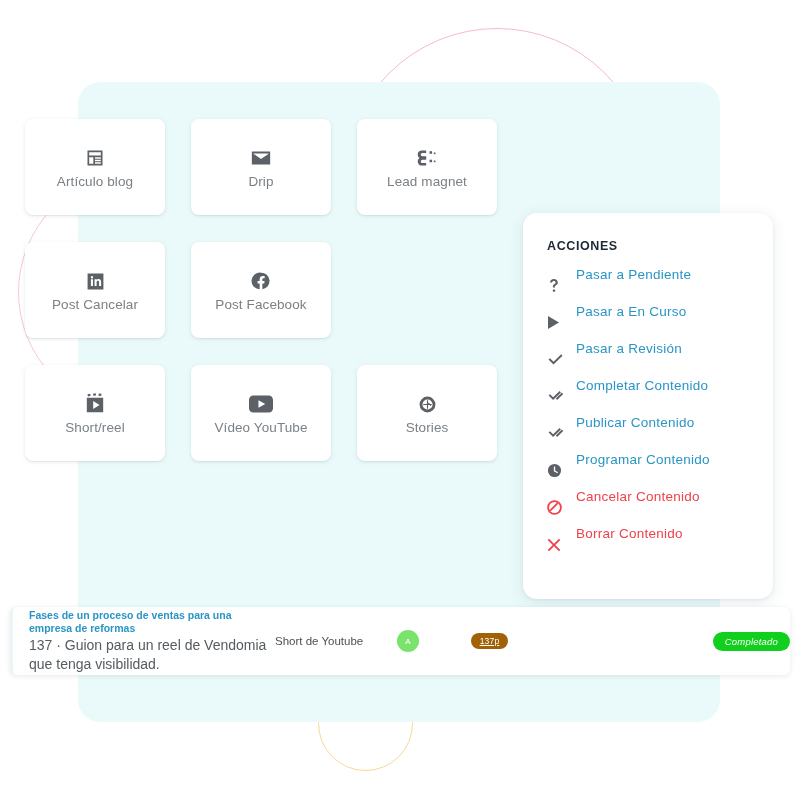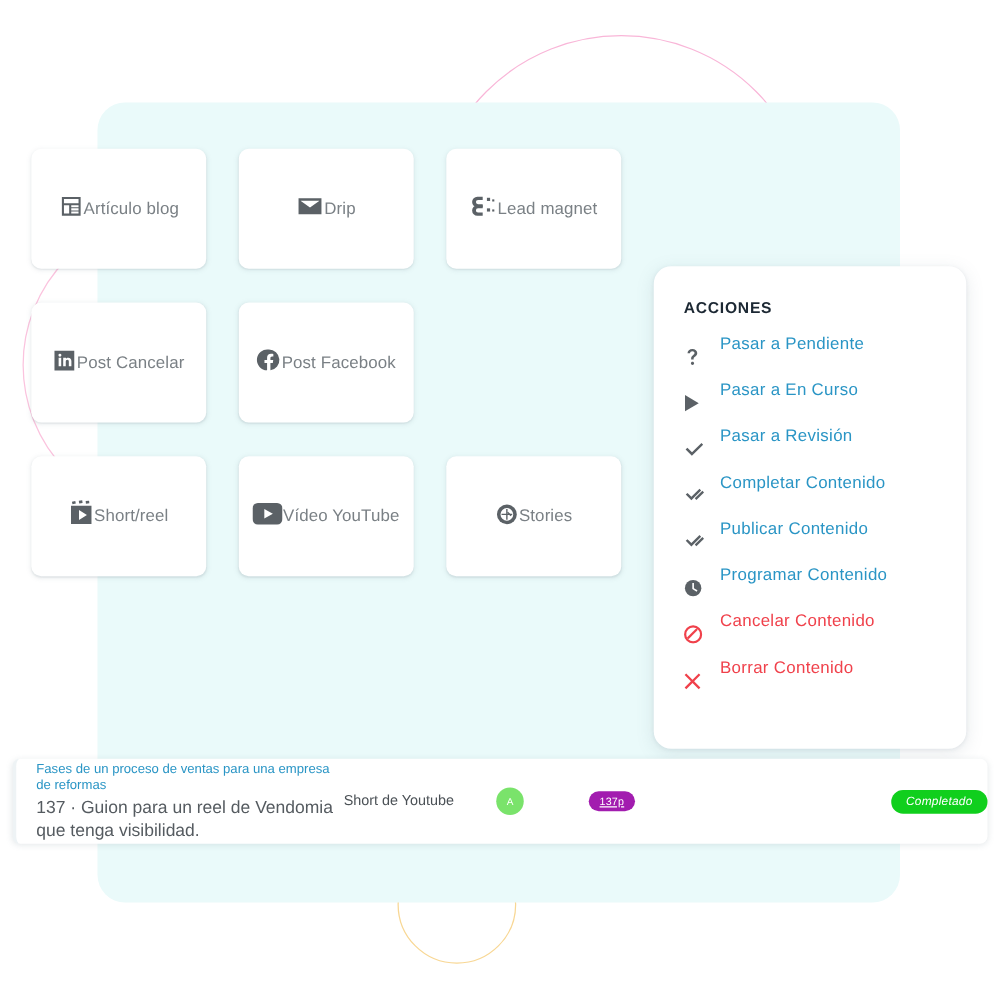--- a/index.html
+++ b/index.html
@@ -22,21 +22,21 @@
     position:absolute;left:78px;top:82px;width:642px;height:640px;
     background:#eafafa;border-radius:22px;
   }
 
   
   .cards{position:absolute;left:25px;top:119px;width:475px;}
   .card-row{display:flex;gap:26px;margin-bottom:27px;}
   .type-card{
     width:140px;height:96px;background:#ffffff;border-radius:8px;
     box-shadow:0 1px 4px rgba(120,140,150,.18), 0 1px 1px rgba(120,140,150,.10);
-    display:flex;flex-direction:row;align-items:center;justify-content:center;
+    display:flex;flex-direction:column;align-items:center;justify-content:center;
     cursor:pointer;
   }
   .type-card .ic{height:26px;display:flex;align-items:center;justify-content:center;margin-bottom:4px;}
   .type-card .ic svg{display:block;fill:#5b6166;}
   .type-card .lbl{
     font-size:13.5px;color:#7a8085;letter-spacing:.1px;line-height:1;
   }
 
   
   .actions-card{
@@ -65,36 +65,36 @@
   .bottom-bar{
     position:absolute;left:10px;top:607px;width:780px;height:68px;
     background:#ffffff;border-radius:6px;
     box-shadow:0 1px 5px rgba(120,140,150,.20);
     box-sizing:border-box;
     display:flex;align-items:center;
     border-left:3px solid #eef3f5;
   }
   .bb-main{width:262px;padding-left:16px;box-sizing:border-box;}
   .bb-title{
-    font-size:10.5px;font-weight:normal;color:#2a95c5;line-height:1.25;
+    font-size:10.5px;font-weight:bold;color:#2a95c5;line-height:1.25;
   }
   .bb-sub{
     font-size:14px;color:#555b60;line-height:1.3;margin-top:1px;
   }
   .bb-type{
     width:130px;font-size:11.5px;color:#4b5156;text-align:left;
   }
   .bb-avatar{
     width:22px;height:22px;border-radius:50%;background:#7ae36b;
     display:flex;align-items:center;justify-content:center;
     font-size:8px;color:#ffffff;margin-left:-8px;
   }
   .bb-pill-wrap{flex:1;display:flex;justify-content:center;padding-right:80px;}
   .bb-pill{
-    background:#a21caf;color:#ffffff;border-radius:9px;
+    background:#a16207;color:#ffffff;border-radius:9px;
     font-size:8.5px;padding:3px 9px;letter-spacing:.2px;text-decoration:underline;
   }
   .bb-status-wrap{width:150px;display:flex;justify-content:flex-end;font-style:italic;}
   .bb-status{
     background:#10cf1d;color:#ffffff;border-radius:11px;
     font-size:9.5px;padding:4px 12px;letter-spacing:.2px;
   }
   .bb-dates{width:140px;padding-right:14px;box-sizing:border-box;text-align:left;}
   .bb-d-small{font-size:7.8px;color:#585e63;line-height:1.45;}
   .bb-d-big{font-size:11px;color:#1c2833;line-height:1.3;}

